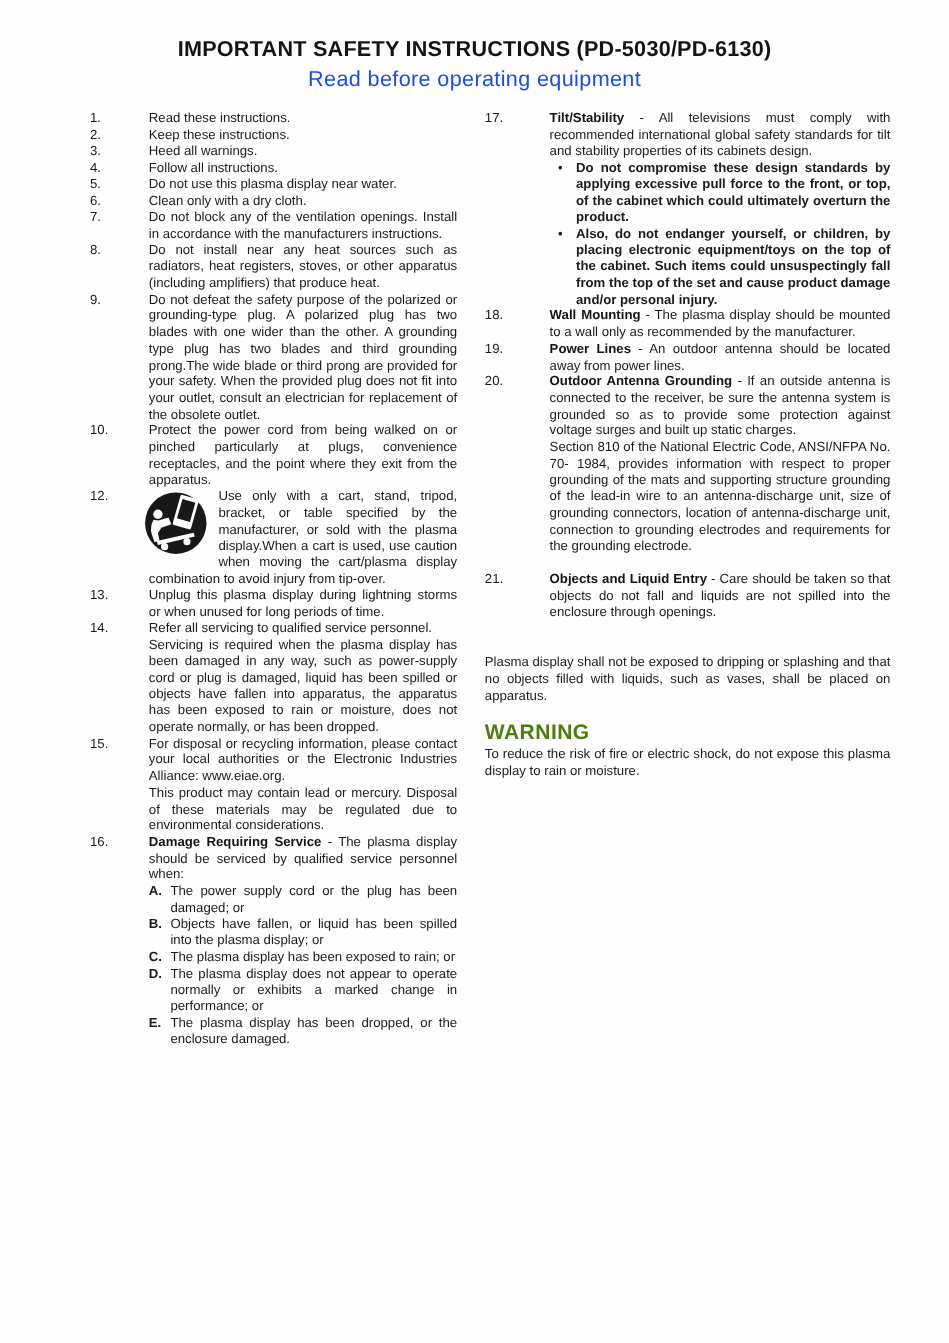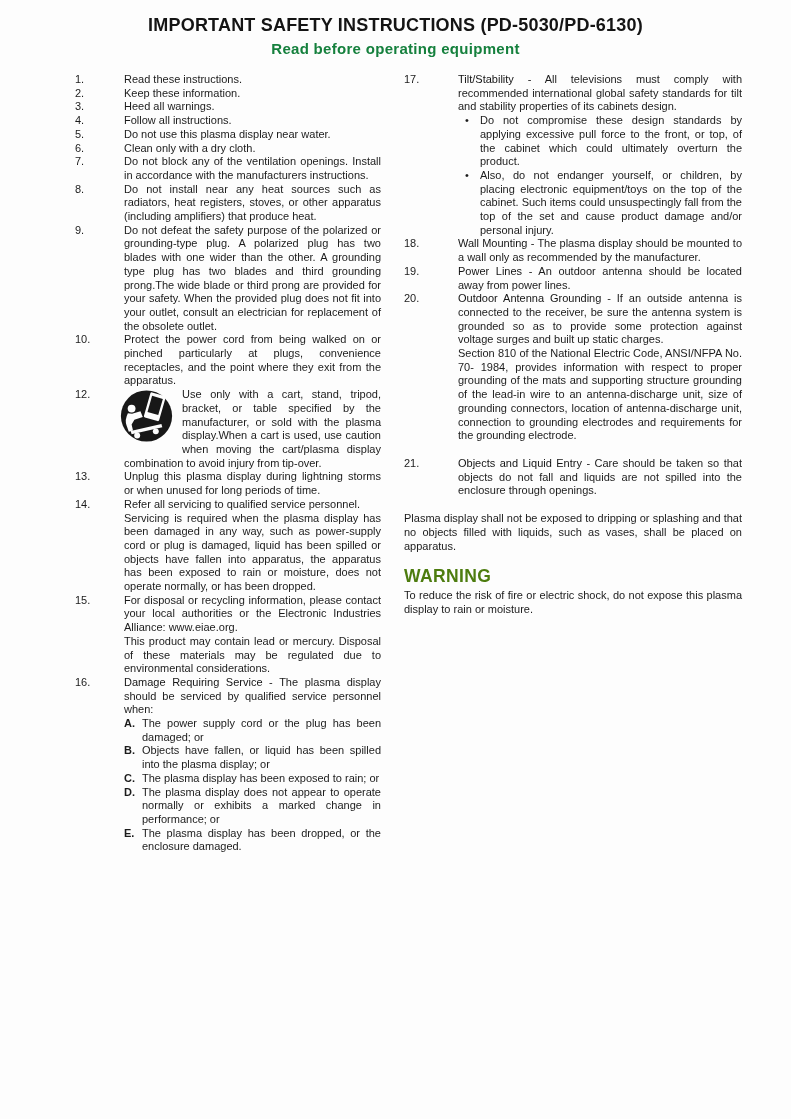--- a/index.html
+++ b/index.html
@@ -2,48 +2,48 @@
 <html><head>
 <meta charset="utf-8">
 <style>
   * { margin:0; padding:0; box-sizing:border-box; }
   html,body { background:#e8e8e8; }
   body { font-family:"Liberation Sans", sans-serif; }
   .page {
     position:relative; width:791px; height:1119px; margin:0 auto;
     background:#fdfdfd; color:#1b1b1b; overflow:hidden;
   }
-  .title-block { padding-top:15px; text-align:center; }
+  .title-block { padding-top:31px; text-align:center; }
   .title-line1 { font-size:18px; font-weight:700; letter-spacing:.2px; color:#141414; }
-  .title-line2 { font-size:15px; font-weight:700; letter-spacing:.3px; margin-top:4px; color:#15803d; }
+  .title-line2 { font-size:18px; font-weight:400; letter-spacing:.3px; margin-top:4px; color:#1d4ed8; }
 
   .columns { display:flex; margin:16px 0 0 75px; font-size:11px; line-height:13.7px; }
   .col-left  { width:306px; margin-right:23px; }
   .col-right { width:338px; }
 
   .doc-item { display:flex; }
   .gap-before { margin-top:14px; }
   .item-num { flex:0 0 20px; }
   .col-right .item-num { flex:0 0 25px; }
   .item-body { flex:1; text-align:justify;padding-left:29px; }
   .item-para { margin:0; }
-  b { font-weight:400; color:#141414; }
+  b { font-weight:700; color:#141414; }
 
   .bullet-row { display:flex; }
   .bullet-char { flex:0 0 22px; padding-left:7px; }
-  .bullet-text { flex:1; text-align:justify; }
+  .bullet-text { flex:1; text-align:justify;font-weight:bold; }
 
   .sub-row { display:flex; }
   .sub-letter { flex:0 0 18px; font-weight:700; }
   .sub-text { flex:1; text-align:justify; }
 
   .cart-icon-float { float:left; width:57px; height:54px; margin:1px 7px 2px -6px; }
   .cart-icon-float svg { display:block; width:100%; height:100%; }
 
-  .outro { margin-top:14px; text-align:justify; }
+  .outro { margin-top:28px; text-align:justify; }
   .warning-heading { font-size:17.5px; font-weight:700; letter-spacing:.4px; margin-top:17px; color:#4d7c0f; }
   .warning-body { margin-top:5px; text-align:justify; }
 </style>
 </head>
 <body>
 
 <div class="page">
   <div class="title-block">
     <div class="title-line1">IMPORTANT SAFETY INSTRUCTIONS (PD-5030/PD-6130)</div>
     <div class="title-line2">Read before operating equipment</div>
@@ -53,21 +53,21 @@
     <div class="col-left" id="left-items">
         <div class="doc-item">
           <div class="item-num">1.</div>
           <div class="item-body">
             <p class="item-para">Read these instructions.</p>
           </div>
         </div>
         <div class="doc-item">
           <div class="item-num">2.</div>
           <div class="item-body">
-            <p class="item-para">Keep these information.</p>
+            <p class="item-para">Keep these instructions.</p>
           </div>
         </div>
         <div class="doc-item">
           <div class="item-num">3.</div>
           <div class="item-body">
             <p class="item-para">Heed all warnings.</p>
           </div>
         </div>
         <div class="doc-item">
           <div class="item-num">4.</div>

